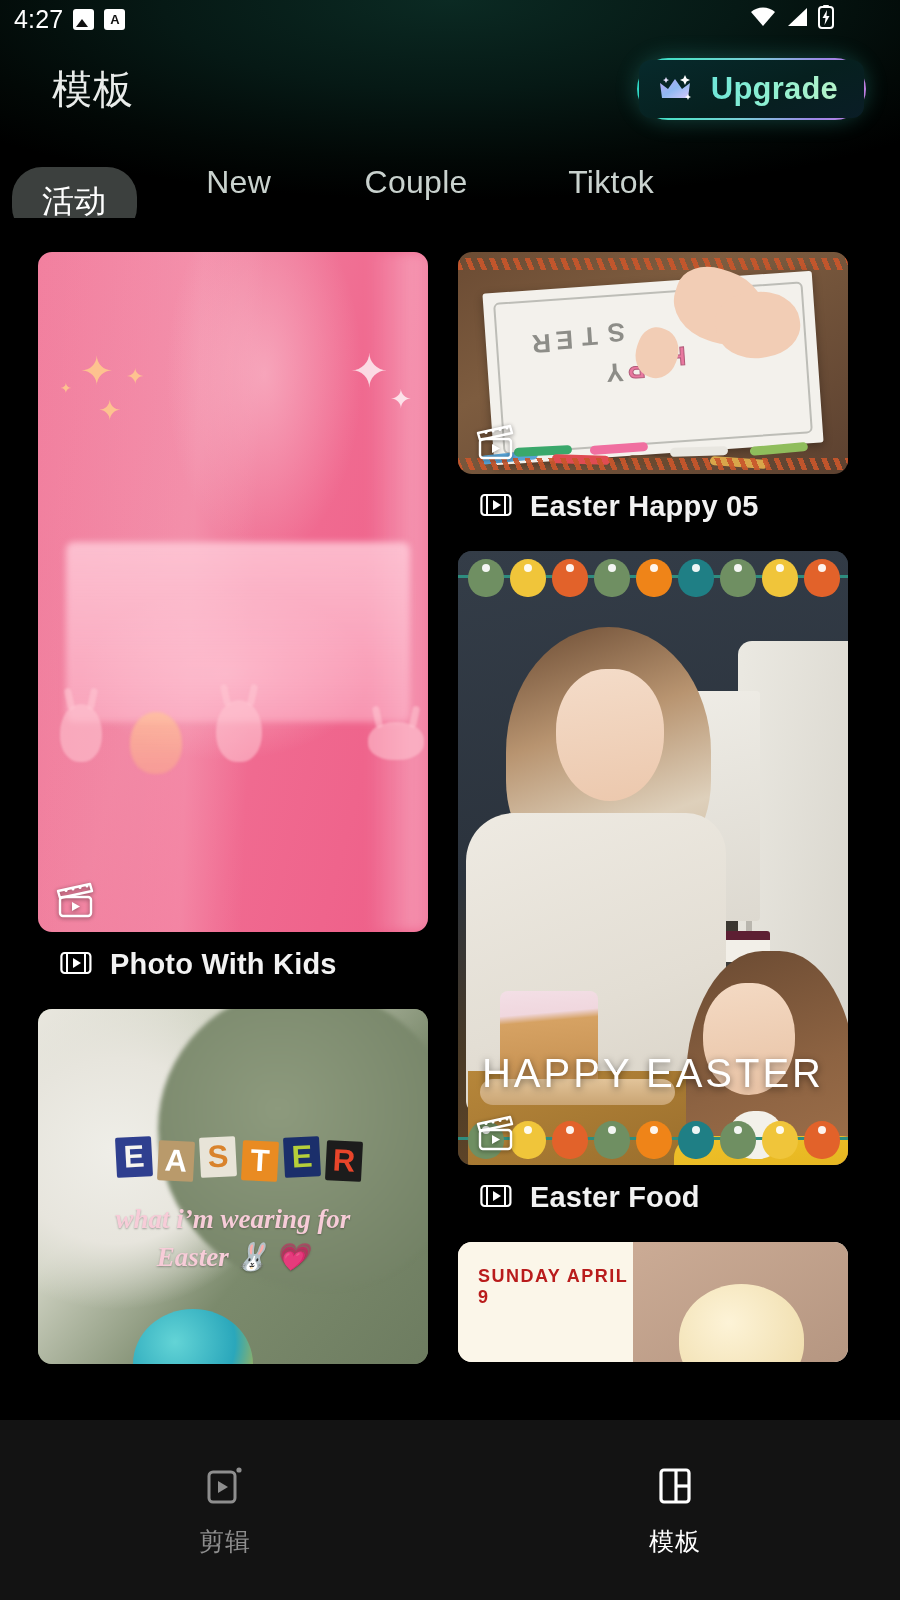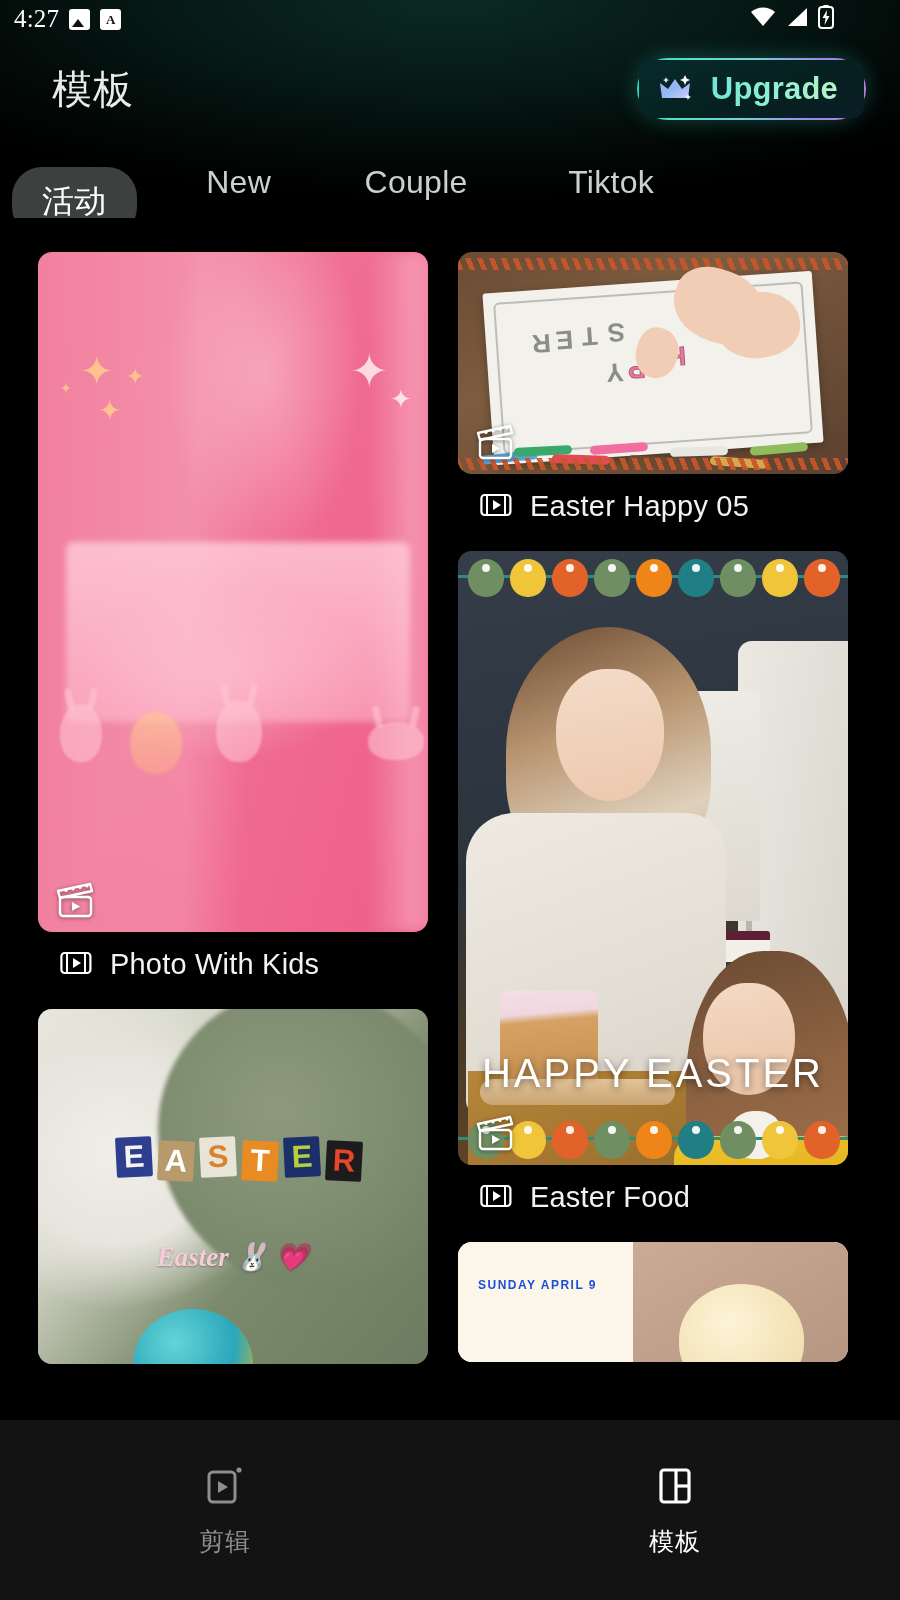--- a/index.html
+++ b/index.html
@@ -24,21 +24,21 @@
     position:absolute; top:0; left:0; width:900px; height:250px;
     background:
       radial-gradient(ellipse 640px 200px at 50% 0%, #0b2a23 0%, #061915 45%, #020806 80%, #000 100%);
     pointer-events:none;
   }
 
   
   .statusbar {
     position:absolute; top:0; left:0; width:848px; height:38px;
     display:flex; align-items:center; justify-content:space-between;
-    padding:16px 14px; z-index:30;font-family:Liberation Serif, serif;
+    padding:16px 14px; z-index:30;
   }
   .sb-left { display:flex; align-items:center; gap:10px; }
   .sb-time { color:#fff; font-size:25px; font-weight:400; letter-spacing:.2px; }
   .sb-ic { width:21px; height:21px; display:inline-block; position:relative; }
   .ic-photo {
     background:#fff; border-radius:3px;
   }
   .ic-photo::after{
     content:""; position:absolute; left:3px; bottom:3px; width:0; height:0;
     border-left:6px solid transparent; border-right:6px solid transparent;
@@ -105,21 +105,21 @@
 
   .card { width:390px; margin-bottom:14px; }
   .thumb {
     width:390px; border-radius:14px; overflow:hidden; position:relative;
     background:#1a1a1a;
   }
   .card-label {
     display:flex; align-items:center; gap:18px;
     padding:16px 0 14px 22px;
   }
-  .card-label .ttl { color:#f2f2f2; font-size:29px; font-weight:400; letter-spacing:.2px; }
+  .card-label .ttl { color:#f2f2f2; font-size:29px; font-weight:700; letter-spacing:.2px; }
 
   
   .vbadge {
     position:absolute; left:16px; bottom:14px; width:42px; height:38px; z-index:5;
     filter:drop-shadow(0 1px 2px rgba(0,0,0,.45));
   }
 
   
   
   .art-pink {
@@ -322,22 +322,22 @@
     position:absolute; left:95px; top:300px; width:120px; height:110px;
     border-radius:50% 50% 46% 46%;
     background:radial-gradient(circle at 35% 30%, #63d4d6, #2aa7bb 55%, #c4b53b 85%);
   }
 
   
   .art-sunday { height:120px; position:relative; background:#faf4e6; overflow:hidden; display:flex; }
   .sunday-left { width:175px; background:#fbf6e9; position:relative; }
   .sunday-right { flex:1; background:linear-gradient(150deg,#cbab95,#b59681); position:relative; }
   .sunday-txt {
-    position:absolute; left:20px; top:36px; font-size:12px; letter-spacing:1.5px;
-    color:#1d4ed8; font-weight:700;
+    position:absolute; left:20px; top:24px; font-size:18px; letter-spacing:1.5px;
+    color:#b91c1c; font-weight:700;
   }
   .chick {
     position:absolute; left:46px; top:42px; width:125px; height:110px;
     border-radius:50% 50% 45% 45%;
     background:radial-gradient(ellipse at 40% 35%, #fdf3d7, #edd9a4);
   }
 
   
   .grid-fade {
     position:absolute; bottom:0; left:0; width:900px; height:8px;
@@ -478,20 +478,21 @@
 
           <div id="outfit-letters">
               <span class="ltr-block" style="left: 78px; top: 128px; width: 36px; height: 40px; background: rgb(47, 63, 143); color: rgb(247, 245, 239); transform: rotate(-3deg);">E</span>
               <span class="ltr-block" style="left: 120px; top: 132px; width: 36px; height: 40px; background: rgb(185, 154, 107); color: rgb(255, 255, 255); transform: rotate(3deg);">A</span>
               <span class="ltr-block" style="left: 162px; top: 128px; width: 36px; height: 40px; background: rgb(232, 228, 216); color: rgb(217, 131, 44); transform: rotate(-3deg);">S</span>
               <span class="ltr-block" style="left: 204px; top: 132px; width: 36px; height: 40px; background: rgb(233, 139, 34); color: rgb(255, 255, 255); transform: rotate(3deg);">T</span>
               <span class="ltr-block" style="left: 246px; top: 128px; width: 36px; height: 40px; background: rgb(27, 47, 107); color: rgb(182, 207, 58); transform: rotate(-3deg);">E</span>
               <span class="ltr-block" style="left: 288px; top: 132px; width: 36px; height: 40px; background: rgb(28, 28, 28); color: rgb(232, 69, 42); transform: rotate(3deg);">R</span>
             </div>
 
+          <div class="outfit-line1">what i’m wearing for</div>
           <div class="outfit-line2">Easter 🐰 💗</div>
 
           <div class="globe-egg"></div>
         </div>
       </div>
     </div>
 
     <div class="col col-right">
 
       <div class="card">

